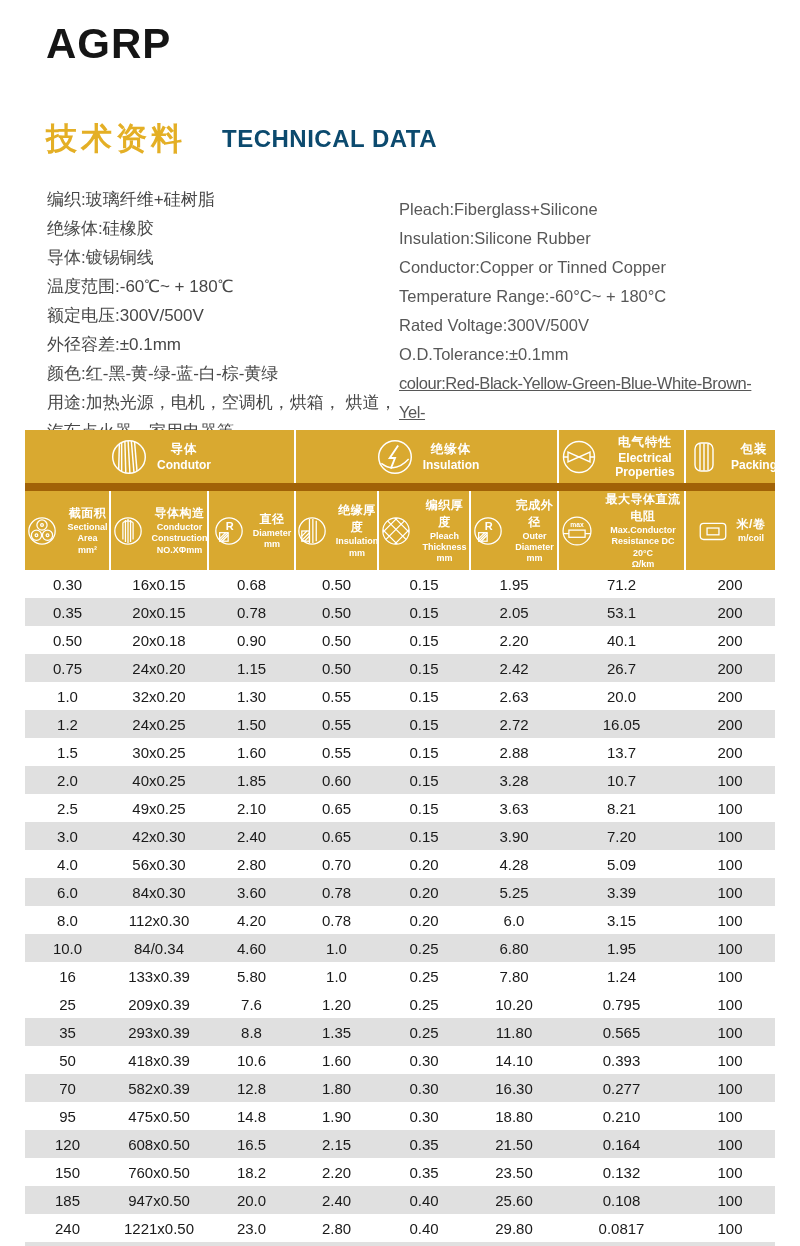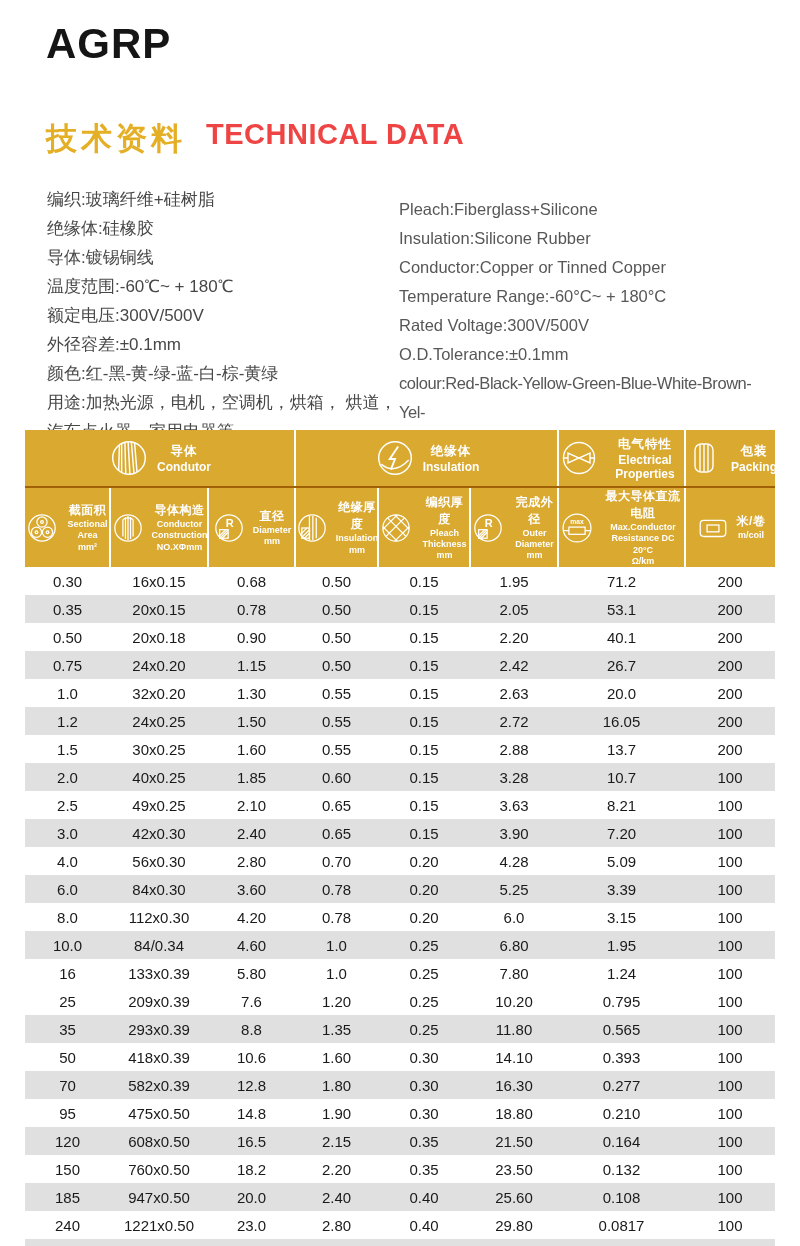--- a/index.html
+++ b/index.html
@@ -5,35 +5,35 @@
   * { margin:0; padding:0; box-sizing:border-box; }
   body { background:#fff; }
   .page {
     width:800px; height:1246px; background:#ffffff; position:relative;
     font-family:"Liberation Sans", sans-serif; overflow:hidden;padding-left:19px;
   }
   .title {
     margin:20px 0 0 27px; font-size:42px; font-weight:800; color:#151515;
     letter-spacing:1px;
   }
-  .heading { margin:50px 0 0 27px; display:flex; align-items:flex-start; gap:20px; }
+  .heading { margin:50px 0 0 27px; display:flex; align-items:center; gap:36px; }
   .heading .zh { font-size:31px; font-weight:700; color:#E4AF25; letter-spacing:4px; }
-  .heading .en { font-size:29px; font-weight:700; color:#ef4444; letter-spacing:0.5px; }
+  .heading .en { font-size:24px; font-weight:700; color:#0c4a6e; letter-spacing:0.5px; }
   .specs { display:flex; margin:25px 28px 0 28px; }
   .specs-left { width:352px; font-size:17px; line-height:29px; color:#474747; }
   .specs-right { flex:1; font-size:16.5px; line-height:29px; color:#575757;margin-top:10px; }
-  .specs-right .tight { letter-spacing:-0.45px; }
+  .specs-right .tight { letter-spacing:-0.45px;text-decoration:underline; }
   .just { text-align:justify; -moz-text-align-last:justify; text-align-last:justify; }
 
   table.spec-table {
     position:absolute; left:25px; top:430px; width:750px;
     border-collapse:collapse; table-layout:fixed;
   }
   .spec-table th { background:#D9A930; color:#ffffff; font-weight:700; padding:0; }
-  .spec-table tr.grp th { height:57px; border-bottom:2px solid #a16207; }
+  .spec-table tr.grp th { height:57px; border-bottom:8px solid #a16207; }
   .spec-table tr.sub th { height:57px; }
   .spec-table th.dv { border-right:2px solid #fff; }
   .hcell { display:flex; align-items:center; justify-content:center; gap:7px; }
   .hcell .tx { text-align:center; }
   .grp .tx .l1 { font-size:12.5px; letter-spacing:1px; }
   .grp .tx .l2 { font-size:12px; font-weight:600; }
   .sub .tx .l1 { font-size:12px; letter-spacing:0.5px; }
   .sub .tx .l2, .sub .tx .l3 { font-size:9px; font-weight:600; line-height:1.25; }
   .ic { flex:none; display:block; }
   .spec-table td {

